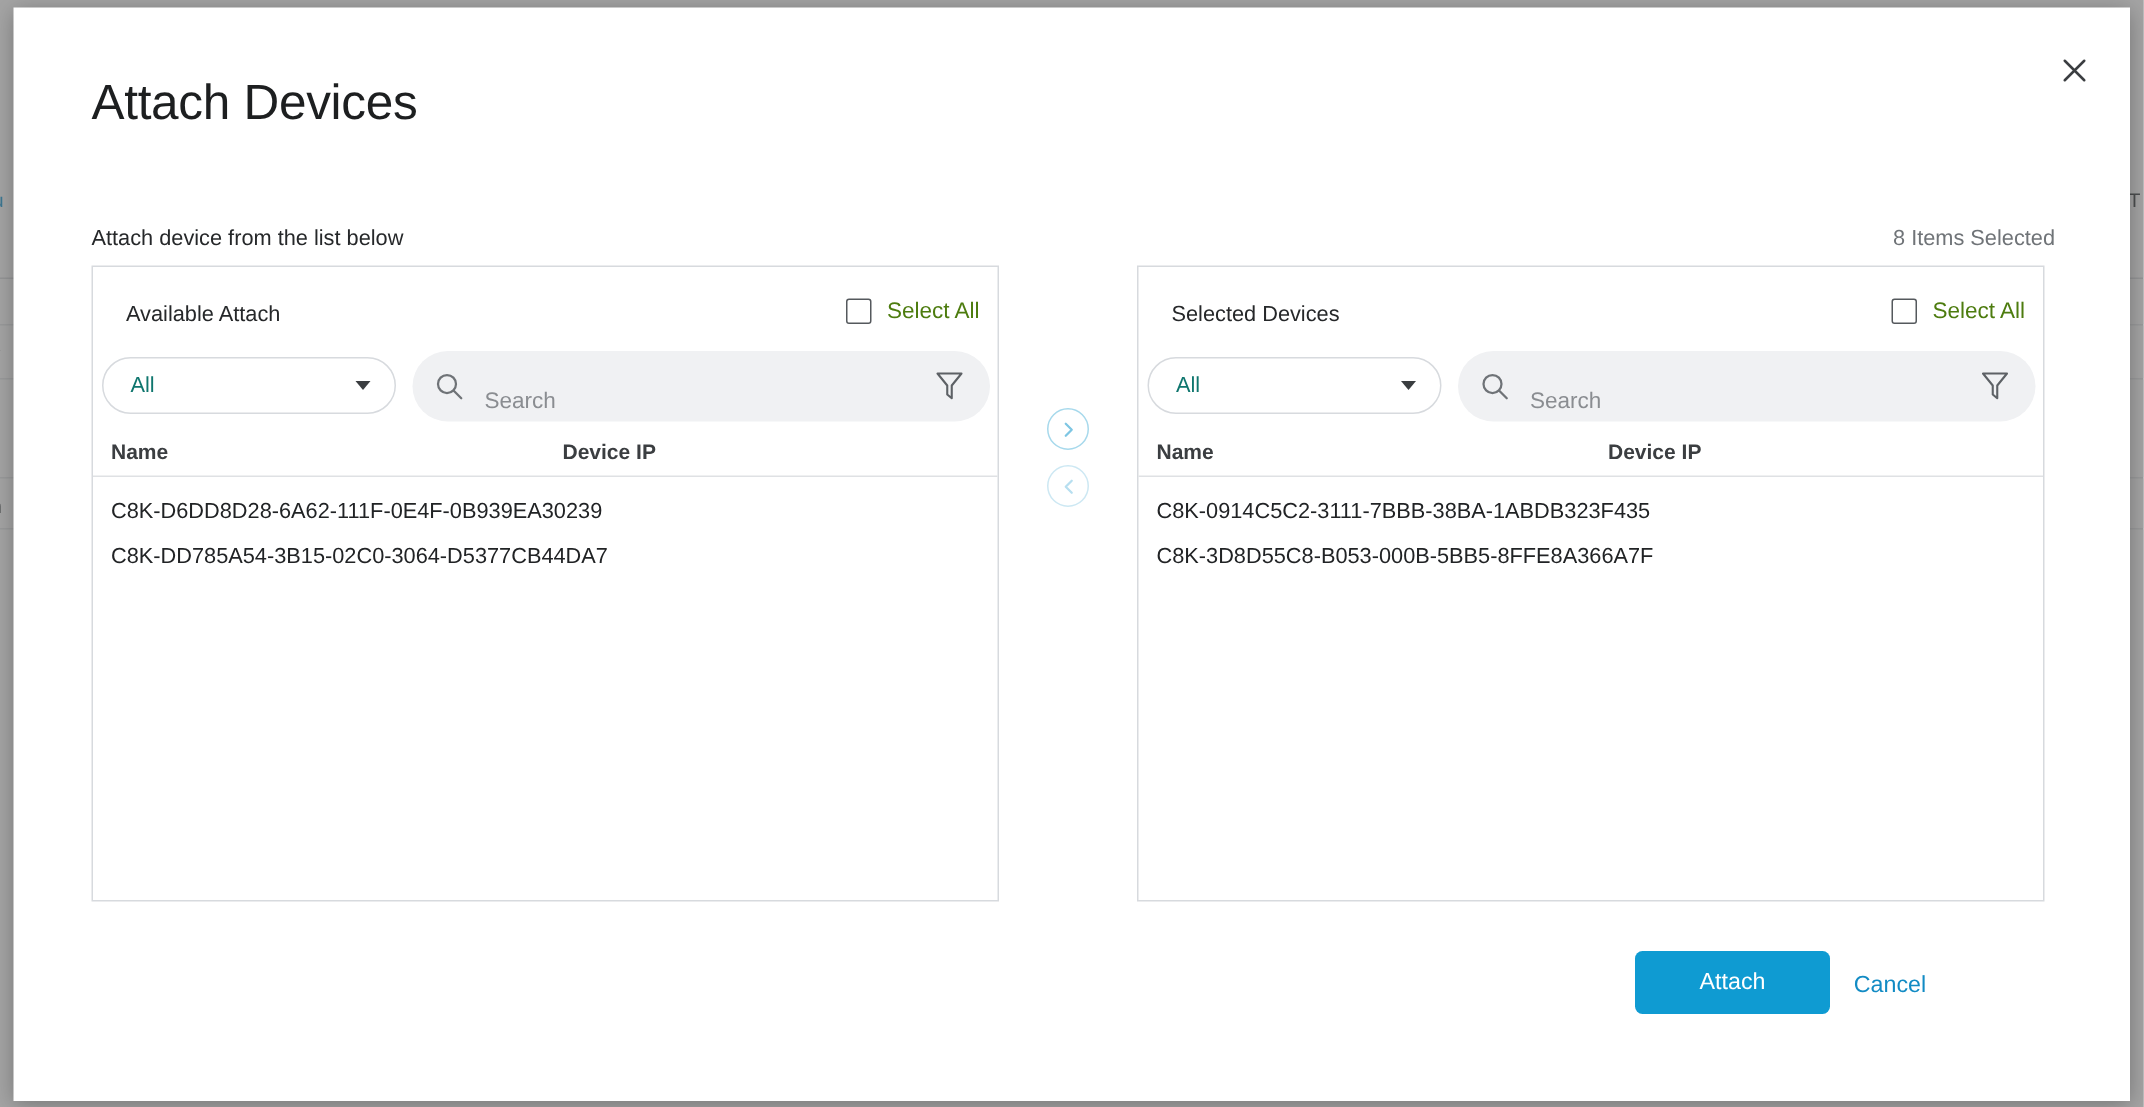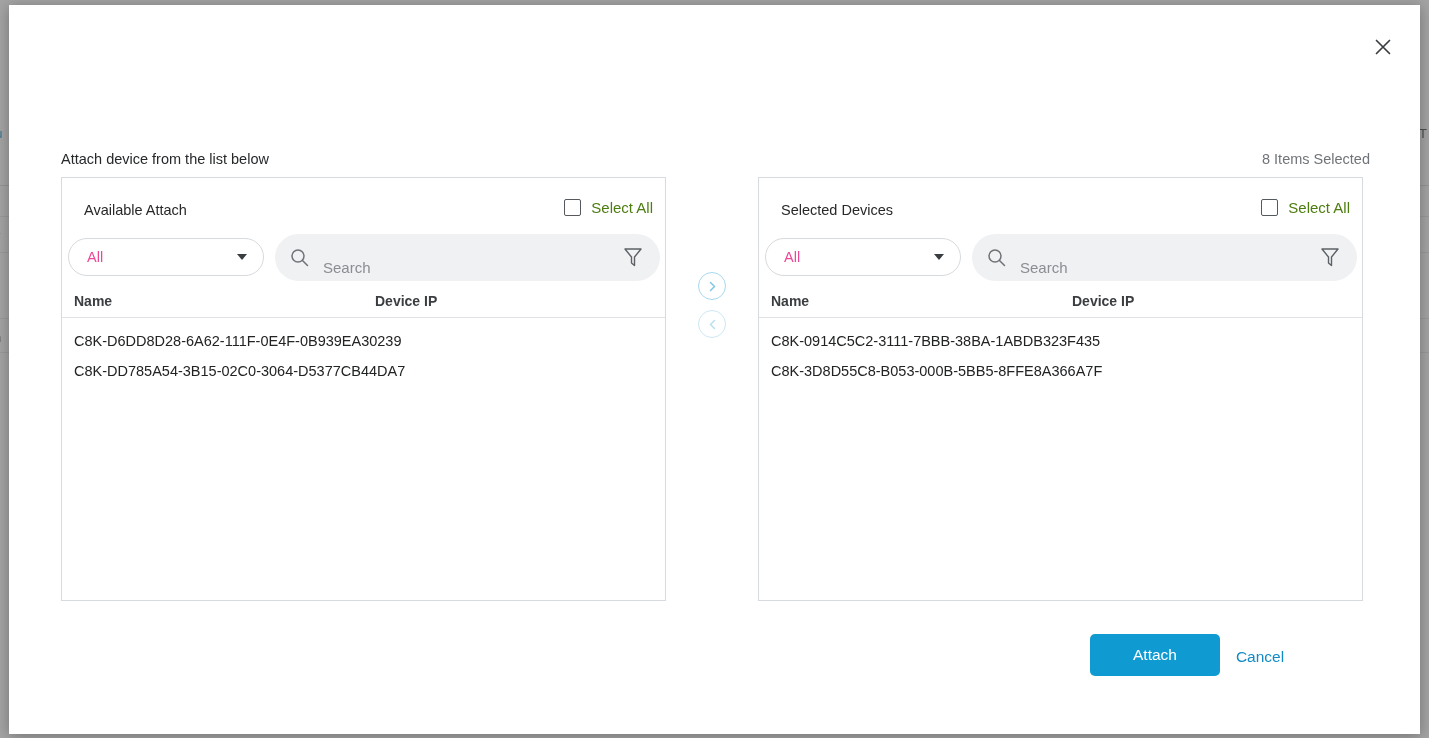--- a/index.html
+++ b/index.html
@@ -99,21 +99,21 @@
     width: 196px; height: 38px;
     border: 1px solid #d7dade;
     border-radius: 19px;
     background: #fff;
     position: relative;
     display: flex; align-items: center;
     cursor: pointer;
   }
   .dropdown-value {
     position: absolute; left: 18px;
-    font-size: 14.5px; color: #ec4899;
+    font-size: 14.5px; color: #0f766e;
   }
   .caret {
     position: absolute; right: 16px;
     width: 0; height: 0;
     border-left: 5px solid transparent;
     border-right: 5px solid transparent;
     border-top: 6px solid #3a3d40;
   }
   .searchbox {
     margin-left: 11px;
@@ -203,20 +203,21 @@
 <div class="scrim"></div>
 
 <div class="modal">
 
   <div class="close-btn">
     <svg width="18" height="18" viewBox="0 0 18 18" aria-hidden="true">
       <path d="M2.5 2.5 L15.5 15.5 M15.5 2.5 L2.5 15.5" stroke="#3b3e41" stroke-width="1.7" stroke-linecap="round"></path>
     </svg>
   </div>
 
+  <div class="modal-title">Attach Devices</div>
   <div class="modal-subtitle">Attach device from the list below</div>
   <div class="items-selected">8 Items Selected</div>
 
   <div class="panel panel-left">
     <div class="panel-head">
       <div class="panel-label">Available Attach</div>
       <div class="select-all-wrap">
         <span class="chk"></span>
         <span class="select-all-label">Select All</span>
       </div>

